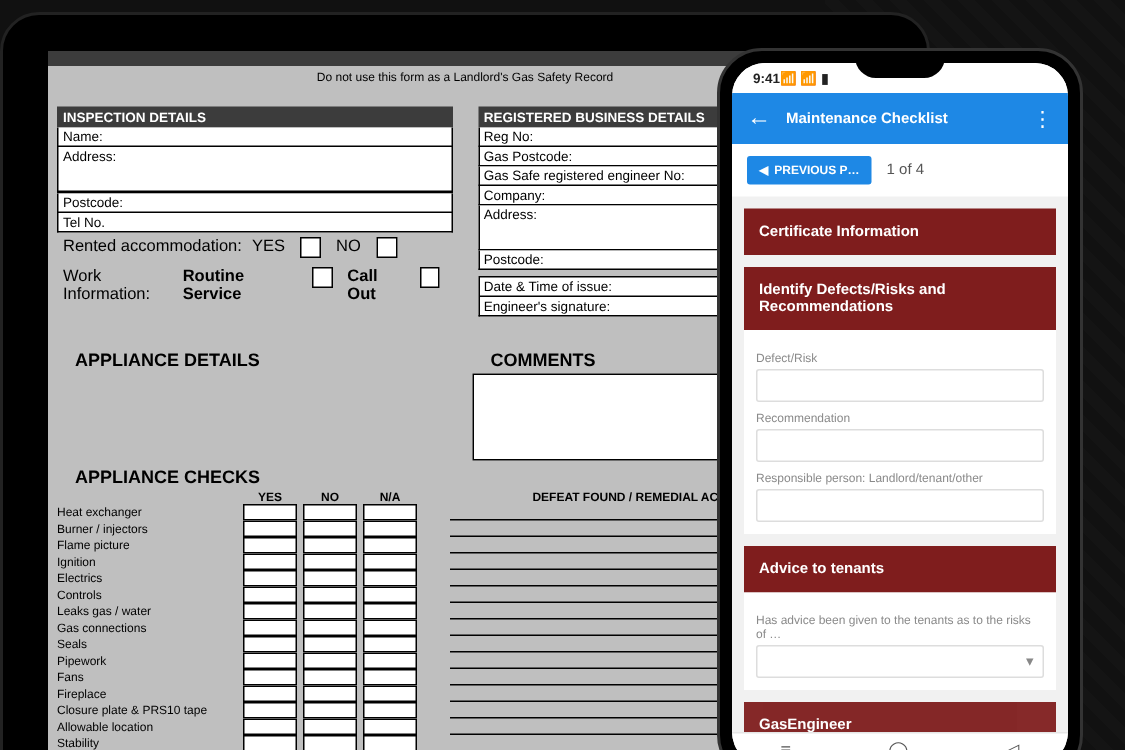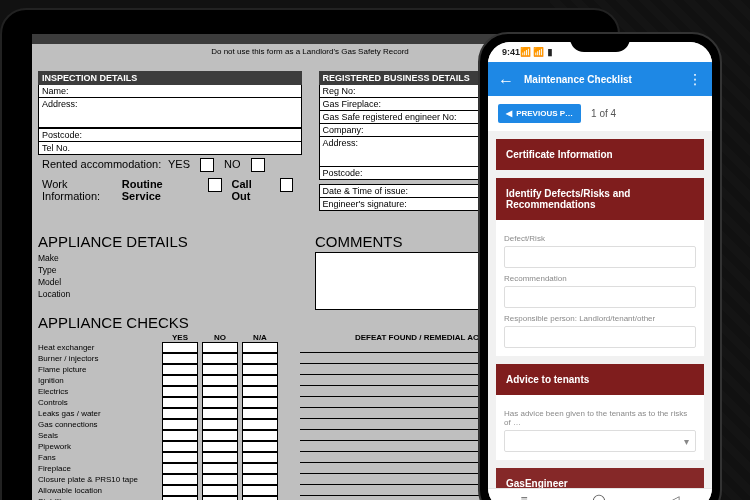--- a/index.html
+++ b/index.html
@@ -18,21 +18,21 @@
   .col{flex:1}
   .sec-head{background:#3c3c3c;color:#fff;font-weight:bold;font-size:9px;padding:2px 4px}
   .field-row{display:flex;border:1px solid #000;border-top:none;background:#fff}
   .field-row:first-of-type{border-top:1px solid #000}
   .field-label{padding:1px 3px;white-space:nowrap}
   .field-gap{flex:1}
   .tall{height:30px;align-items:flex-start}
   .mini-row{padding:3px 4px;display:flex;align-items:flex-start;gap:6px;font-size:11px}
   .cbox{display:inline-block;width:14px;height:14px;background:#fff;border:1px solid #000;margin:0 4px}
   .lower{padding:6px 6px 0 6px}
-  .lh{font-weight:normal;font-size:15px;margin:4px 0 2px}
+  .lh{font-weight:bold;font-size:12px;margin:4px 12px 2px}
   .grid{display:grid;grid-template-columns:120px 36px 36px 36px 14px 1fr;gap:0 4px;font-size:8px}
   .grid .hd{font-weight:bold;text-align:center}
   .grid .lab{white-space:nowrap;padding:1px 0}
   .grid .cell{border:1px solid #000;background:#fff;height:11px}
   .grid .line{border-bottom:1px solid #000;height:11px}
   .two-col-lower{display:flex;gap:10px}
   .two-col-lower>div{flex:1}
   .simple-list div{font-size:8.5px;padding:1px 0}
   .comment-box{border:1px solid #000;background:#fff;height:58px;margin-top:2px}
   
@@ -107,21 +107,21 @@
       </div>
     </div>
 
     <div class="col">
       <div class="sec-head">REGISTERED BUSINESS DETAILS</div>
       <div class="field-row">
             <span class="field-label">Reg No:</span>
             <span class="field-gap"></span>
           </div>
       <div class="field-row">
-            <span class="field-label">Gas Fireplace:</span>
+            <span class="field-label">Gas Postcode:</span>
             <span class="field-gap"></span>
           </div>
       <div class="field-row">
             <span class="field-label">Gas Safe registered engineer No:</span>
             <span class="field-gap"></span>
           </div>
       <div class="field-row">
             <span class="field-label">Company:</span>
             <span class="field-gap"></span>
           </div>
@@ -144,26 +144,20 @@
             <span class="field-label">Engineer's signature:</span>
             <span class="field-gap"></span>
           </div>
     </div>
   </div>
 
   <div class="lower">
     <div class="two-col-lower">
       <div>
         <div class="lh">APPLIANCE DETAILS</div>
-        <div class="simple-list" id="appl-rows">
-              <div>Make</div>
-              <div>Type</div>
-              <div>Model</div>
-              <div>Location</div>
-            </div>
       </div>
       <div>
         <div class="lh">COMMENTS</div>
         <div class="comment-box"></div>
       </div>
     </div>
 
     <div class="lh" style="display:flex;gap:260px">
       <span>APPLIANCE CHECKS</span>
     </div>

